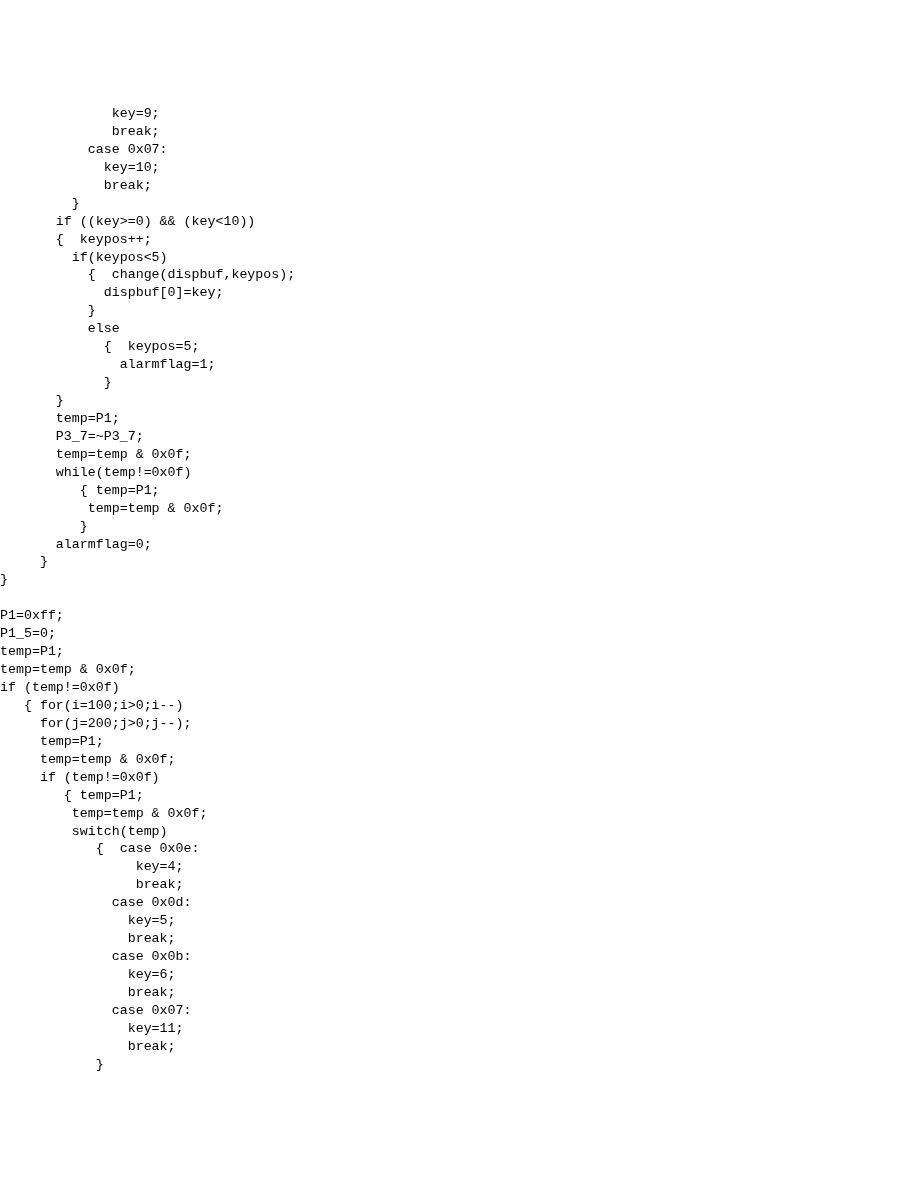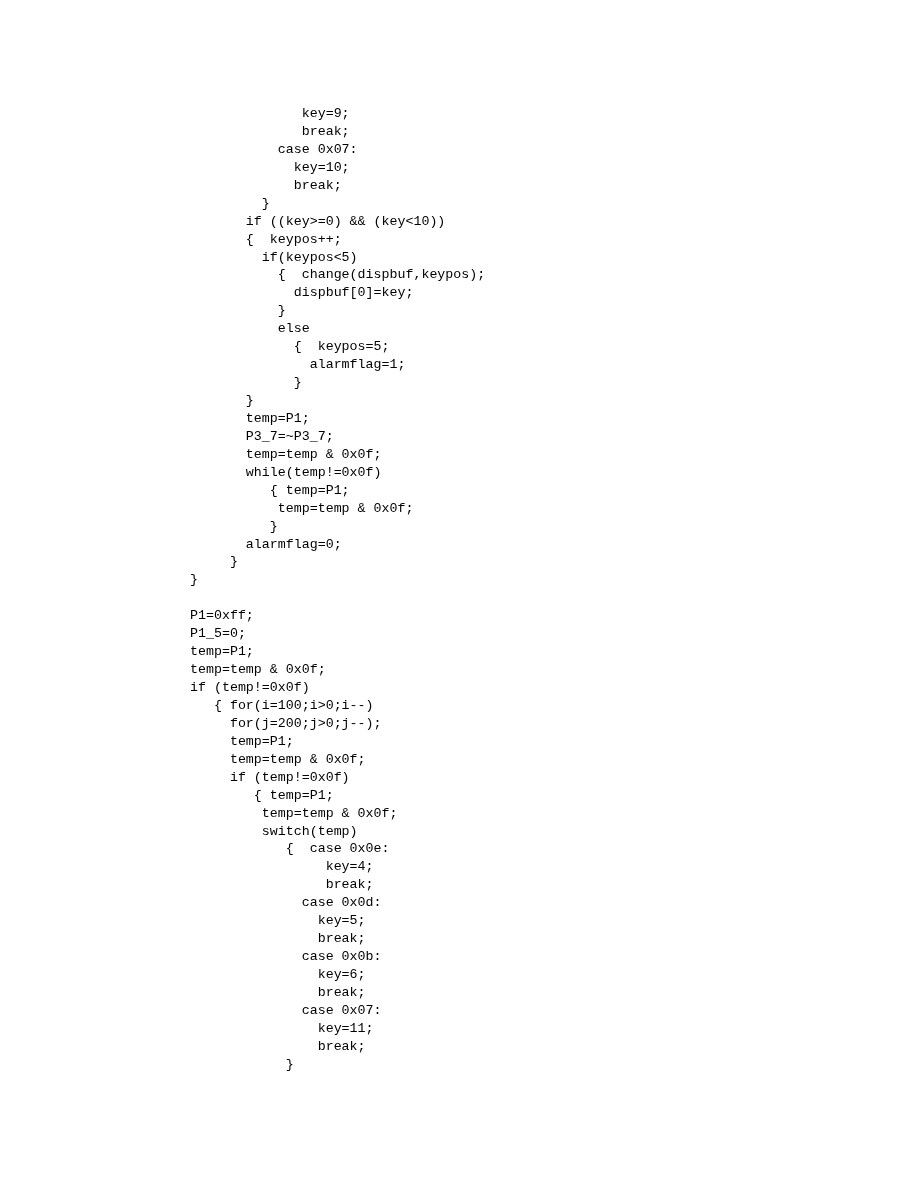--- a/index.html
+++ b/index.html
@@ -8,21 +8,20 @@
       background: #ffffff;
       font-family: "Courier New", Courier, monospace;
       font-size: 13.3px;
       line-height: 1.35;
       color: #000000;
     }
     .page {
       width: 757px;
       min-height: 1191px;
       padding-top: 105px;
-      padding-left: 190px;
       box-sizing: border-box;
       white-space: pre;
     }
   </style>
 </head>
 <body>
 
 <div class="page"><div id="code-container"><div>              key=9;</div><div>              break;</div><div>           case 0x07:</div><div>             key=10;</div><div>             break;</div><div>         }</div><div>       if ((key&gt;=0) &amp;&amp; (key&lt;10))</div><div>       {  keypos++;</div><div>         if(keypos&lt;5)</div><div>           {  change(dispbuf,keypos);</div><div>             dispbuf[0]=key;</div><div>           }</div><div>           else</div><div>             {  keypos=5;</div><div>               alarmflag=1;</div><div>             }</div><div>       }</div><div>       temp=P1;</div><div>       P3_7=~P3_7;</div><div>       temp=temp &amp; 0x0f;</div><div>       while(temp!=0x0f)</div><div>          { temp=P1;</div><div>           temp=temp &amp; 0x0f;</div><div>          }</div><div>       alarmflag=0;</div><div>     }</div><div>}</div><div>&nbsp;</div><div>P1=0xff;</div><div>P1_5=0;</div><div>temp=P1;</div><div>temp=temp &amp; 0x0f;</div><div>if (temp!=0x0f)</div><div>   { for(i=100;i&gt;0;i--)</div><div>     for(j=200;j&gt;0;j--);</div><div>     temp=P1;</div><div>     temp=temp &amp; 0x0f;</div><div>     if (temp!=0x0f)</div><div>        { temp=P1;</div><div>         temp=temp &amp; 0x0f;</div><div>         switch(temp)</div><div>            {  case 0x0e:</div><div>                 key=4;</div><div>                 break;</div><div>              case 0x0d:</div><div>                key=5;</div><div>                break;</div><div>              case 0x0b:</div><div>                key=6;</div><div>                break;</div><div>              case 0x07:</div><div>                key=11;</div><div>                break;</div><div>            }</div></div></div>
 
 </body></html>

